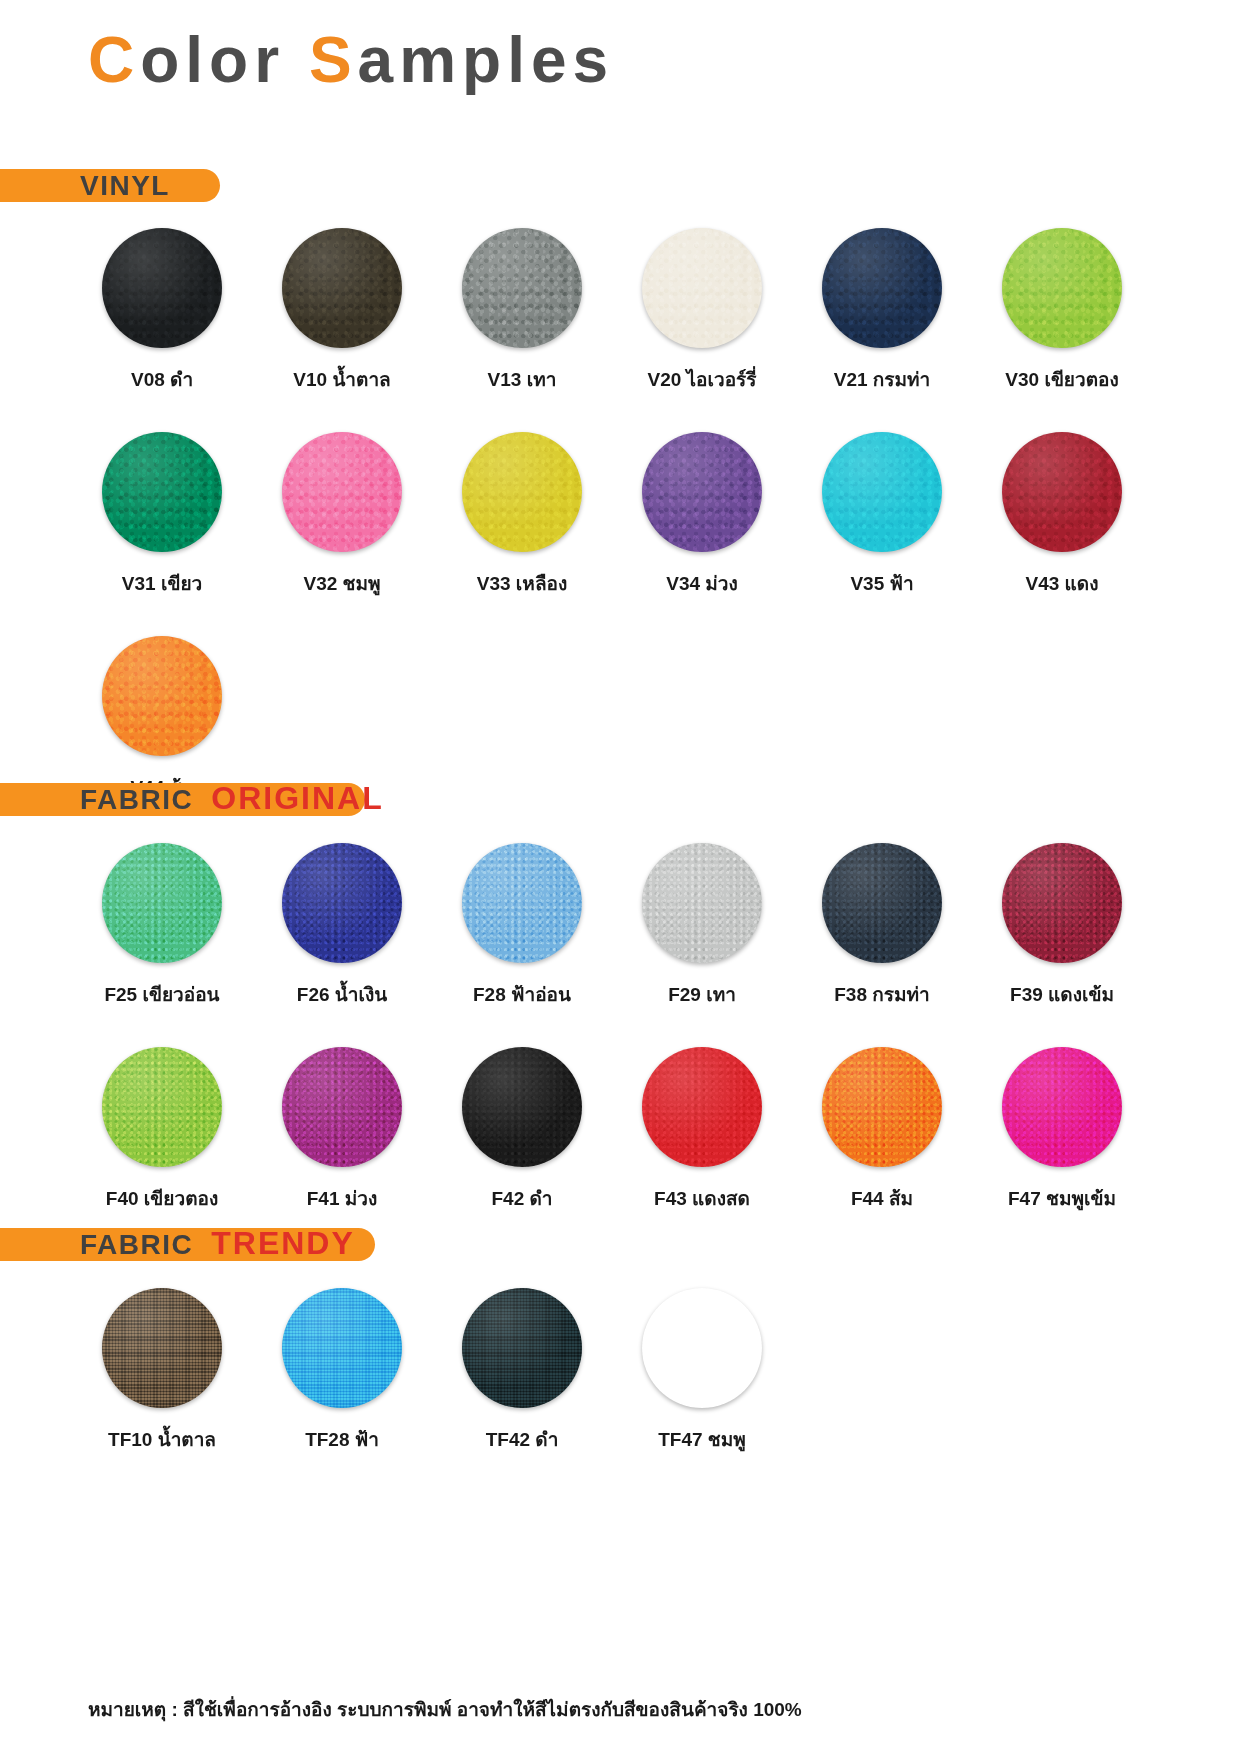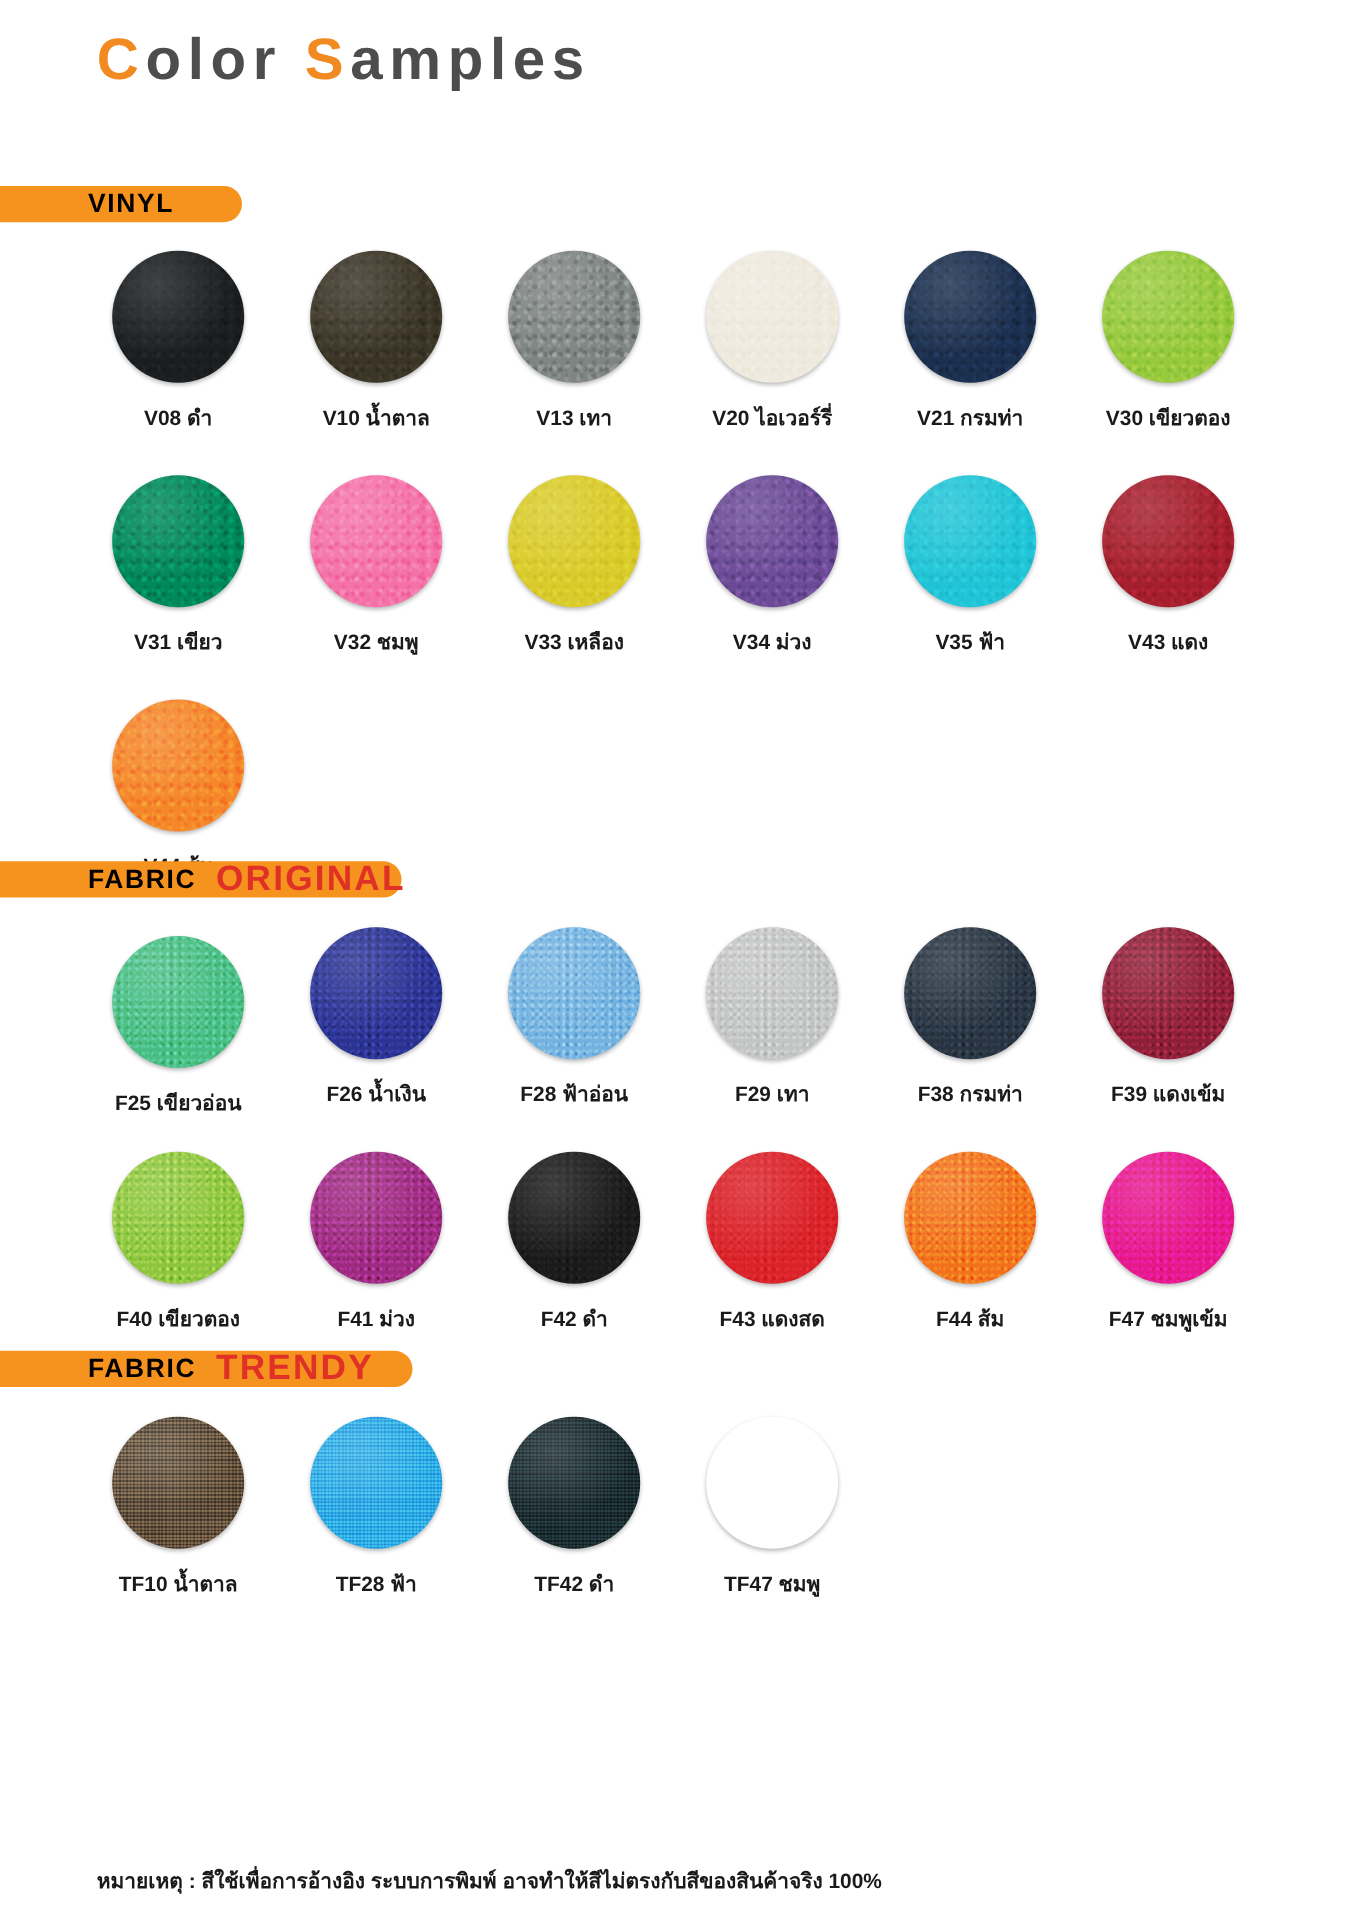--- a/index.html
+++ b/index.html
@@ -8,45 +8,45 @@
     background:#ffffff;
     font-family:"Liberation Sans","DejaVu Sans",sans-serif;
     overflow:hidden;
     position:relative;
   }
 
   
   .page-title{
     position:absolute; left:88px; top:28px;
     font-family:"Liberation Sans Narrow","Liberation Sans",sans-serif;
-    font-size:53px; font-weight:bold;
+    font-size:64px; font-weight:bold;
     letter-spacing:6px;
     color:#4d4d4d;
     white-space:nowrap;
     line-height:1;
   }
   .page-title .hl{ color:#f18a21; }
 
   
   .banner{
     position:absolute; left:0;
     height:33px;
     background:#f6921e;
     border-top-right-radius:17px;
     border-bottom-right-radius:17px;
     display:flex; align-items:center;
     padding-left:80px;
     box-sizing:border-box;
     white-space:nowrap;
   }
   .banner .b-main{
-    color:#000000;
+    color:#404040;
     font-family:"Liberation Sans Narrow","Liberation Sans",sans-serif;
     font-weight:bold;
-    font-size:24px;
+    font-size:28px;
     letter-spacing:1.5px;
   }
   .banner .b-accent{
     color:#e03127;
     font-family:"Liberation Sans Narrow","Liberation Sans",sans-serif;
     font-weight:bold;
     font-size:32px;
     letter-spacing:2px;
     margin-left:18px;
     position:relative;
@@ -239,21 +239,21 @@
           <div class="sheen"></div>
         </div>
         <div class="sw-label">V44 ส้ม</div>
       </div>
     </div>
     <div class="banner" style="top: 783px; width: 365px;">
       <span class="b-main">FABRIC</span>
       <span class="b-accent">ORIGINAL</span>
     </div>
     <div class="grid" style="top: 843px;">
-      <div class="cell" style="margin-bottom: 30px; justify-content: flex-end;">
+      <div class="cell" style="margin-bottom: 30px;">
         <div class="swatch" style="background: rgb(73, 189, 130);">
           <div class="tex tex-fabric"></div>
           <div class="sheen"></div>
         </div>
         <div class="sw-label">F25 เขียวอ่อน</div>
       </div>
       <div class="cell" style="margin-bottom: 38px;">
         <div class="swatch" style="background: rgb(43, 51, 144);">
           <div class="tex tex-fabric"></div>
           <div class="sheen"></div>

